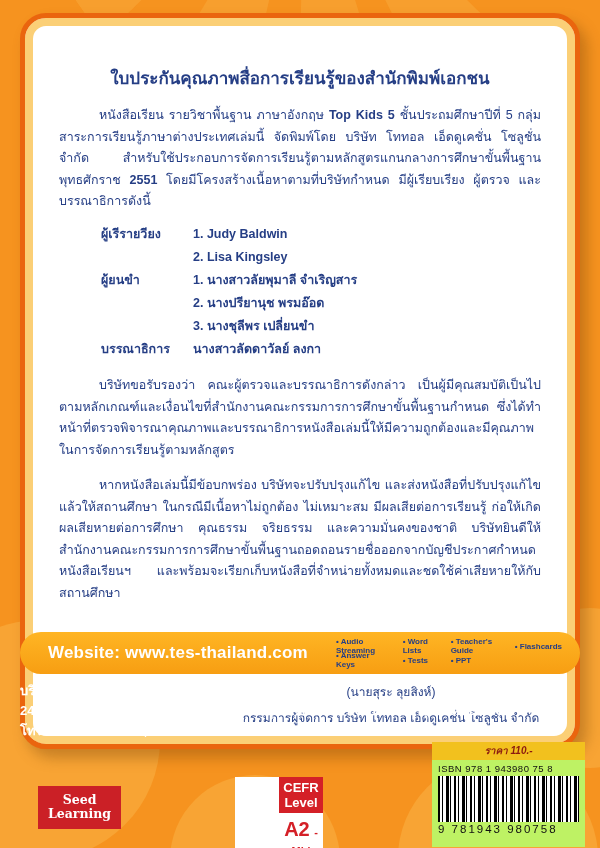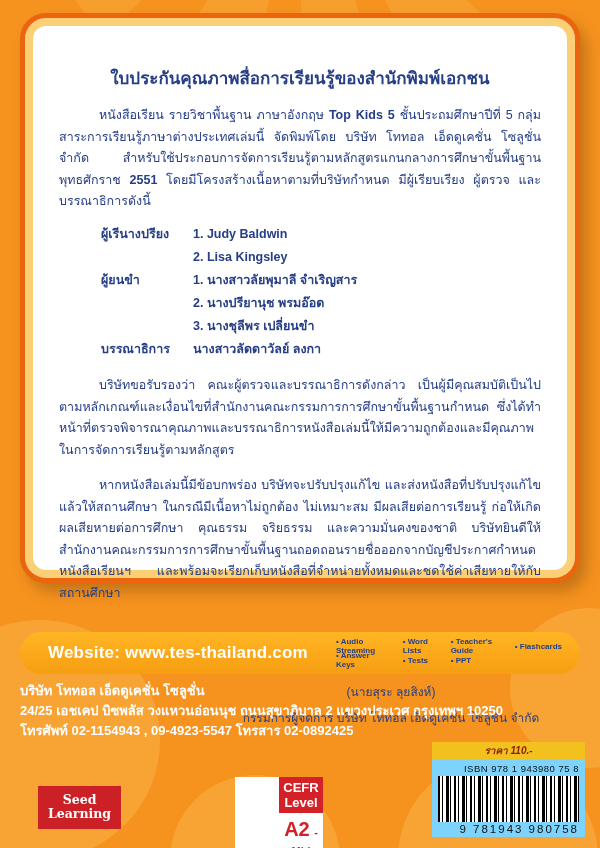--- a/index.html
+++ b/index.html
@@ -18,21 +18,21 @@
   .c2 { left:170px; top:775px; width:170px; height:170px; }
   .c3 { left:398px; top:758px; width:200px; height:200px; }
   .c4 { left:510px; top:608px; width:160px; height:160px; }
   .ray { top:-160px; left:250px; width:110px; height:280px; transform-origin:50% 0;
          clip-path:polygon(50% 0, 8% 100%, 92% 100%); opacity:.7; } .r2 { transform:rotate(-36deg); }
   .r3 { transform:rotate(-8deg); }  .r4 { transform:rotate(22deg); }
   .r5 { transform:rotate(55deg); }
 
   
   .panel {
-    position:absolute; z-index:2; left:20px; top:13px; width:560px; height:570px;
+    position:absolute; z-index:2; left:20px; top:13px; width:560px; height:736px;
     background:#fff; border:5px solid #EA650E; border-radius:26px;
     box-shadow: inset 0 0 0 8px #FBCF76, 7px 9px 14px rgba(110,60,10,.35);
     padding:38px 34px 0 34px;
     color:#253E85;
   }
   .cert-title { text-align:center; font-size:17px; font-weight:bold; margin-top:8px; }
   .para { font-size:12.5px; line-height:1.72; text-align:justify; margin-top:14px; }
   .para .indent { display:inline-block; width:40px; }
   .para b { font-weight:bold; }
 
@@ -74,21 +74,21 @@
   }
   .cefr { position:absolute; z-index:3; left:235px; top:777px; width:88px; background:#fff; text-align:center;padding-left:44px; }
   .cefr-head { background:#D42027; color:#fff; font-weight:bold; font-size:13px; padding:3px 0; }
   .cefr-body { padding:5px 0 6px 0; color:#D42027; font-weight:bold; }
   .cefr-level { font-size:20px; }
   .cefr-suffix { font-size:11px; }
 
   .isbn-wrap { position:absolute; z-index:3; left:432px; top:742px; width:153px; }
   .price { background:#F2C11E; color:#8B1A10; font-weight:bold; font-style:italic;
            font-size:10px; text-align:center; padding:1px 0 2px 0; }
-  .isbn-box { background:#7dd3fc; padding:3px 6px 2px 6px; text-align:right; }
+  .isbn-box { background:#bef264; padding:3px 6px 12px 6px; text-align:left; }
   .isbn-text { font-size:9.5px; color:#111; letter-spacing:.5px; white-space:nowrap; }
   .bars { margin-top:2px; height:46px;
     background:repeating-linear-gradient(90deg,#000 0 2px,#fff 2px 4px,#000 4px 5px,#fff 5px 8px,#000 8px 11px,#fff 11px 12px,#000 12px 13px,#fff 13px 16px); }
   .isbn-digits { font-size:11.5px; color:#111; letter-spacing:2px; margin-top:1px; white-space:nowrap; }
 </style>
 </head>
 <body>
 
 <div class="page">
 
@@ -102,21 +102,21 @@
   <div class="deco circle c3"></div>
   <div class="deco circle c4"></div>
 
   <div class="panel">
     <div class="cert-title">ใบประกันคุณภาพสื่อการเรียนรู้ของสำนักพิมพ์เอกชน</div>
 
     <p class="para"><span class="indent"></span><span>หนังสือเรียน รายวิชาพื้นฐาน ภาษาอังกฤษ </span><b>Top Kids 5</b><span> ชั้นประถมศึกษาปีที่ 5 กลุ่มสาระการเรียนรู้ภาษาต่างประเทศเล่มนี้ จัดพิมพ์โดย บริษัท โททอล เอ็ดดูเคชั่น โซลูชั่น จำกัด สำหรับใช้ประกอบการจัดการเรียนรู้ตามหลักสูตรแกนกลางการศึกษาขั้นพื้นฐาน พุทธศักราช </span><b>2551</b><span> โดยมีโครงสร้างเนื้อหาตามที่บริษัทกำหนด มีผู้เรียบเรียง ผู้ตรวจ และบรรณาธิการดังนี้</span></p>
 
     <div class="roles">
       <div class="role-row">
-        <div class="role-label">ผู้เรีนางปรียง</div>
+        <div class="role-label">ผู้เรีรายวียง</div>
         <div class="role-names en">
           <div>1. Judy Baldwin</div>
           <div>2. Lisa Kingsley</div>
         </div>
       </div>
       <div class="role-row">
         <div class="role-label">ผู้ยนขำ</div>
         <div class="role-names">
           <div>1. นางสาวลัยพุมาลี จำเริญสาร</div>
           <div>2. นางปรียานุช พรมอ๊อด</div>

